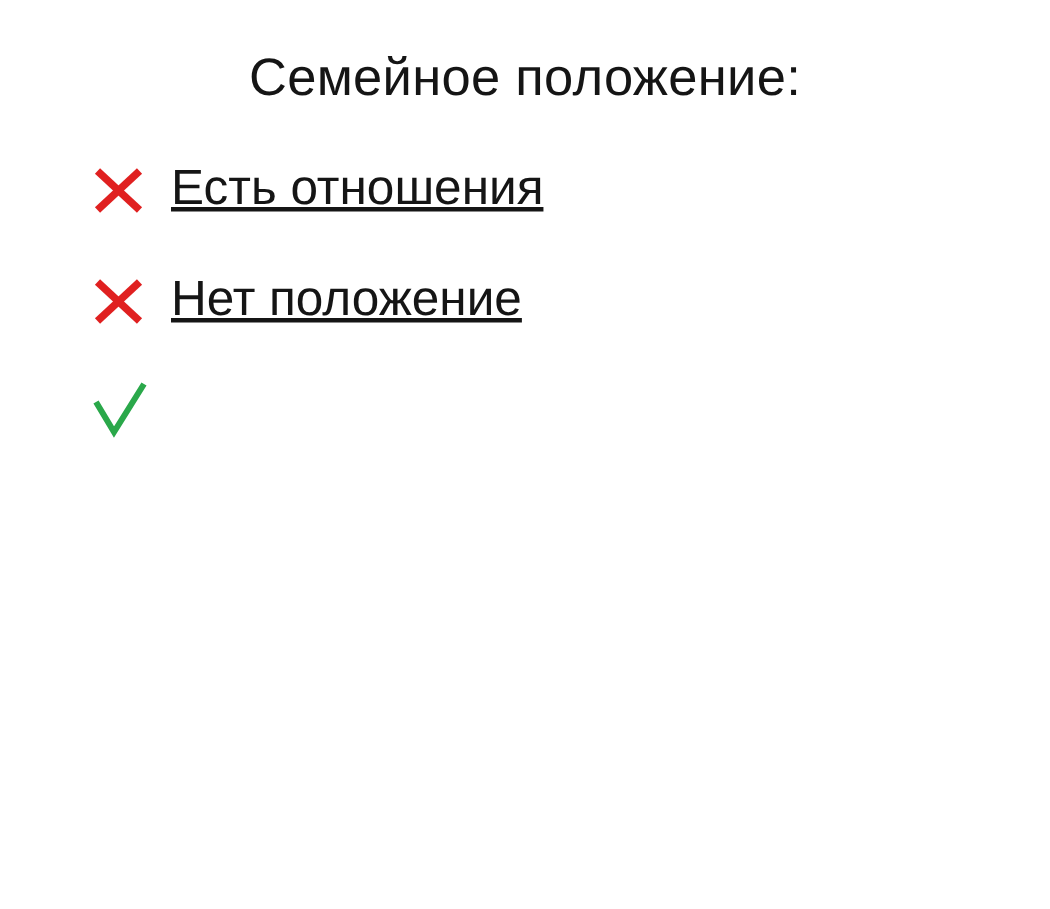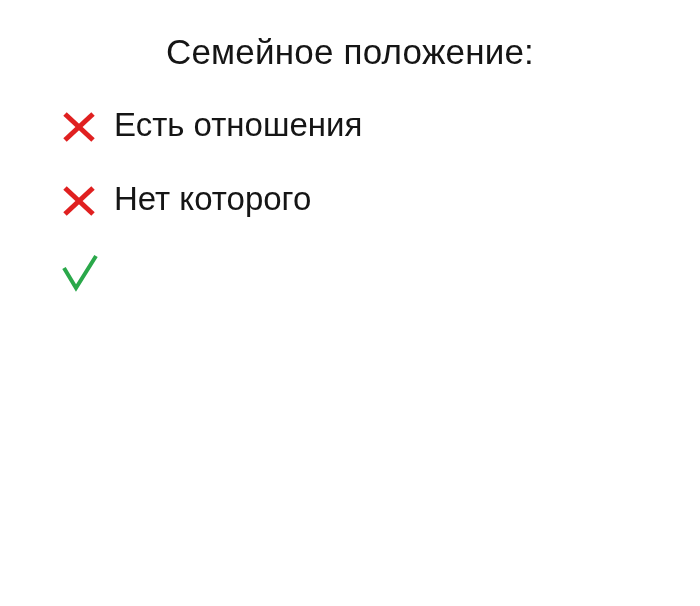--- a/index.html
+++ b/index.html
@@ -56,20 +56,21 @@
     display: block;
     position: absolute;
     top: 2px;
     left: 0;
   }
   .option-text {
     font-size: 33px;
     line-height: 1.27;
     color: #151515;
     max-width: 530px;
+    text-decoration: underline;
   }
   .option.multiline .option-text {
     max-width: 500px;
   }
 </style>
 </head>
 <body>
 
 <div class="meme">
 
@@ -87,21 +88,21 @@
       <span class="option-text">Есть отношения</span>
     </div>
 
     <div class="option">
       <span class="mark">
         <svg width="44" height="40" viewBox="0 0 44 40" aria-hidden="true">
           <line x1="7" y1="8" x2="35" y2="34" stroke="#e02020" stroke-width="5" stroke-linecap="butt"></line>
           <line x1="35" y1="8" x2="7" y2="34" stroke="#e02020" stroke-width="5" stroke-linecap="butt"></line>
         </svg>
       </span>
-      <span class="option-text">Нет которого</span>
+      <span class="option-text">Нет положение</span>
     </div>
 
     <div class="option multiline">
       <span class="mark">
         <svg width="44" height="40" viewBox="0 0 44 40" aria-hidden="true">
           <polyline points="6,14 18,34 38,2" fill="none" stroke="#2aa84a" stroke-width="4" stroke-linecap="butt" stroke-linejoin="miter"></polyline>
         </svg>
       </span>
     </div>
 

